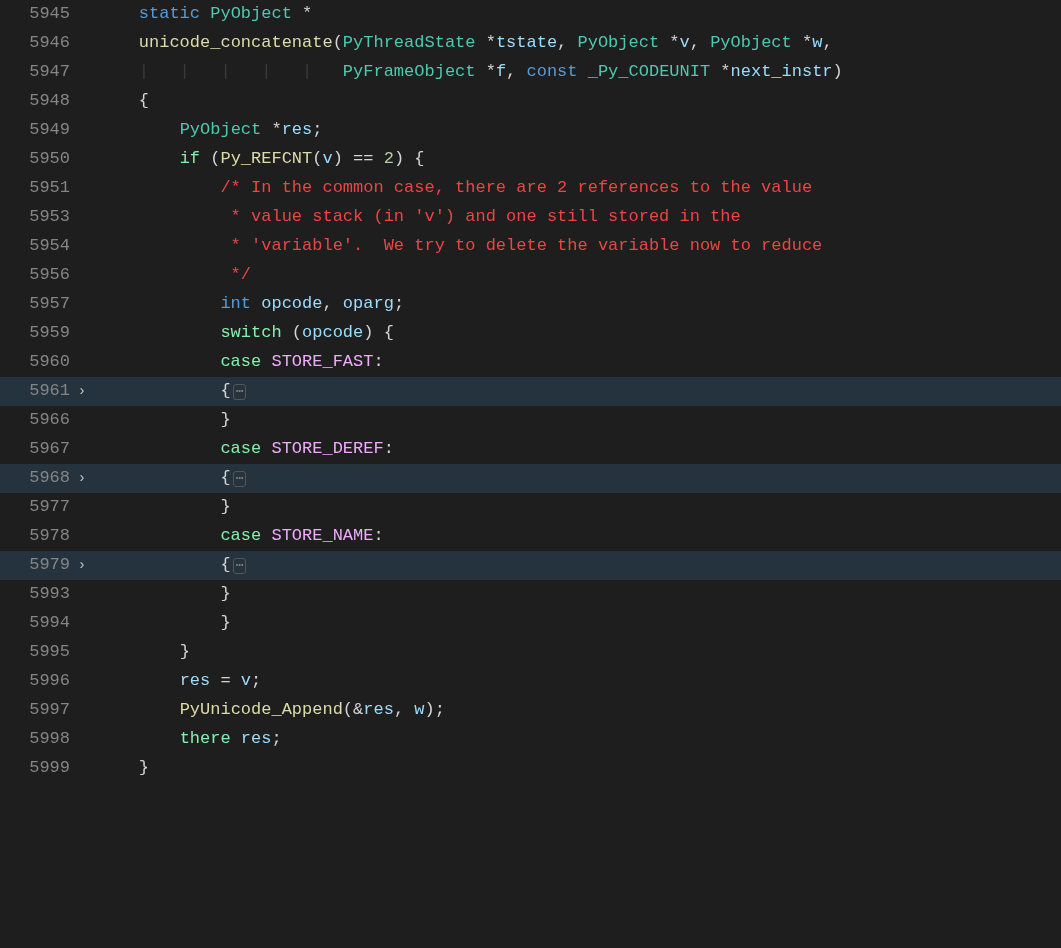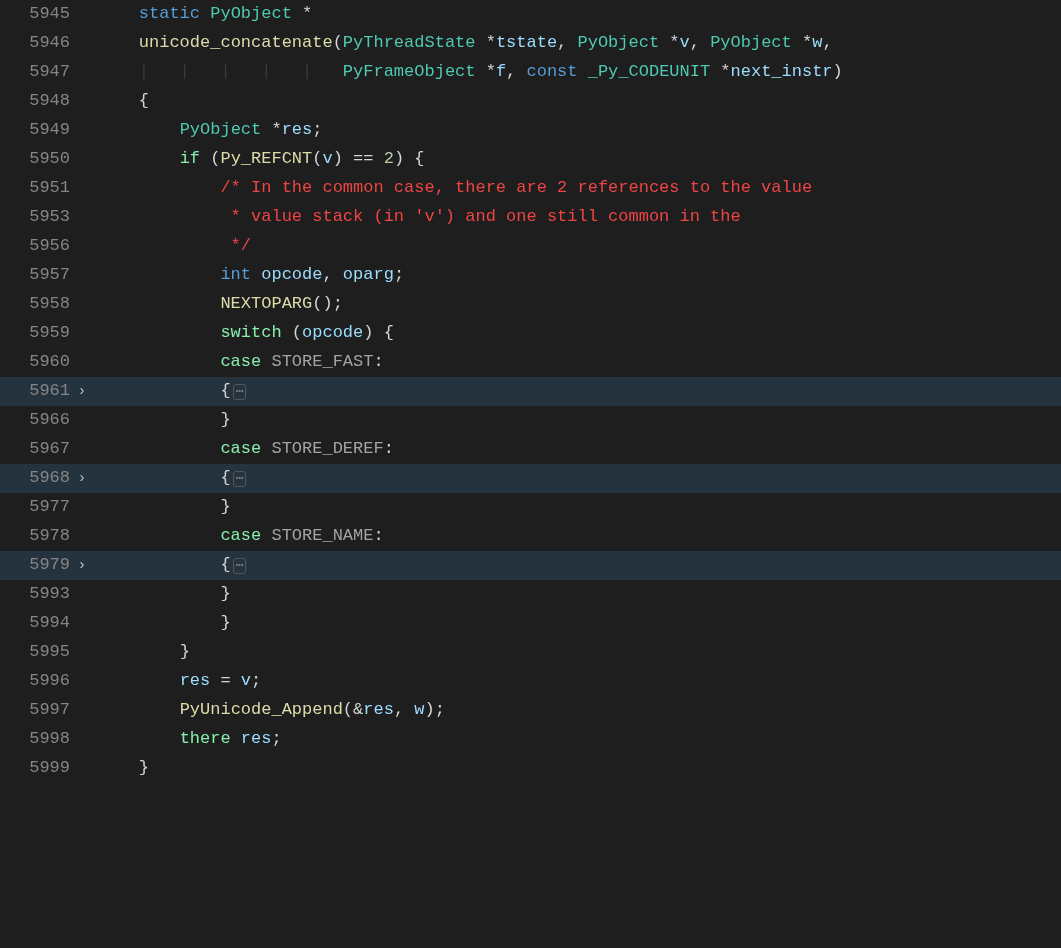--- a/index.html
+++ b/index.html
@@ -54,21 +54,21 @@
     font-family: Liberation Mono, monospace;
   }
   .kw    { color: #569cd6; }
   .type  { color: #4ec9b0; }
   .ctrl  { color: #86efac; }
   .fn    { color: #dcdcaa; text-align: right; }
   .var   { color: #9cdcfe; }
   .num   { color: #b5cea8; }
   .cmt   { color: #ef4444; }
   .punc  { color: #d4d4d4; }
-  .upper { color: #a3a3a3; }
+  .upper { color: #f0abfc; }
   .fold-dots {
     border: 1px solid #555;
     border-radius: 3px;
     color: #808080;
     font-size: 13px;
     padding: 0 2px;
     margin-left: 2px;
     line-height: 14px;
     display: inline-block;
   }
@@ -78,24 +78,24 @@
 <body>
 
 <div class="editor" id="editor">
     <div class="line "><div class="gutter"><span class="lineno">5945</span><span class="fold-arrow"></span></div><div class="code">    <span class="kw">static</span> <span class="type">PyObject</span> <span class="punc">*</span></div></div>
     <div class="line "><div class="gutter"><span class="lineno">5946</span><span class="fold-arrow"></span></div><div class="code">    <span class="fn">unicode_concatenate</span><span class="punc">(</span><span class="type">PyThreadState</span> <span class="punc">*</span><span class="var">tstate</span><span class="punc">,</span> <span class="type">PyObject</span> <span class="punc">*</span><span class="var">v</span><span class="punc">,</span> <span class="type">PyObject</span> <span class="punc">*</span><span class="var">w</span><span class="punc">,</span></div></div>
     <div class="line "><div class="gutter"><span class="lineno">5947</span><span class="fold-arrow"></span></div><div class="code">    <span class="indent-guide-faded">|   |   |   |   |   </span><span class="type">PyFrameObject</span> <span class="punc">*</span><span class="var">f</span><span class="punc">,</span> <span class="kw">const</span> <span class="type">_Py_CODEUNIT</span> <span class="punc">*</span><span class="var">next_instr</span><span class="punc">)</span></div></div>
     <div class="line "><div class="gutter"><span class="lineno">5948</span><span class="fold-arrow"></span></div><div class="code">    <span class="punc">{</span></div></div>
     <div class="line "><div class="gutter"><span class="lineno">5949</span><span class="fold-arrow"></span></div><div class="code">        <span class="type">PyObject</span> <span class="punc">*</span><span class="var">res</span><span class="punc">;</span></div></div>
     <div class="line "><div class="gutter"><span class="lineno">5950</span><span class="fold-arrow"></span></div><div class="code">        <span class="ctrl">if</span> <span class="punc">(</span><span class="fn">Py_REFCNT</span><span class="punc">(</span><span class="var">v</span><span class="punc">)</span> <span class="punc">==</span> <span class="num">2</span><span class="punc">)</span> <span class="punc">{</span></div></div>
     <div class="line "><div class="gutter"><span class="lineno">5951</span><span class="fold-arrow"></span></div><div class="code">            <span class="cmt">/* In the common case, there are 2 references to the value</span></div></div>
-    <div class="line "><div class="gutter"><span class="lineno">5953</span><span class="fold-arrow"></span></div><div class="code">            <span class="cmt"> * value stack (in 'v') and one still common in the</span></div></div>
+    <div class="line "><div class="gutter"><span class="lineno">5953</span><span class="fold-arrow"></span></div><div class="code">            <span class="cmt"> * value stack (in 'v') and one still stored in the</span></div></div>
+    <div class="line "><div class="gutter"><span class="lineno">5954</span><span class="fold-arrow"></span></div><div class="code">            <span class="cmt"> * 'variable'.  We try to delete the variable now to reduce</span></div></div>
     <div class="line "><div class="gutter"><span class="lineno">5956</span><span class="fold-arrow"></span></div><div class="code">            <span class="cmt"> */</span></div></div>
     <div class="line "><div class="gutter"><span class="lineno">5957</span><span class="fold-arrow"></span></div><div class="code">            <span class="kw">int</span> <span class="var">opcode</span><span class="punc">,</span> <span class="var">oparg</span><span class="punc">;</span></div></div>
-    <div class="line "><div class="gutter"><span class="lineno">5958</span><span class="fold-arrow"></span></div><div class="code">            <span class="fn">NEXTOPARG</span><span class="punc">();</span></div></div>
     <div class="line "><div class="gutter"><span class="lineno">5959</span><span class="fold-arrow"></span></div><div class="code">            <span class="ctrl">switch</span> <span class="punc">(</span><span class="var">opcode</span><span class="punc">)</span> <span class="punc">{</span></div></div>
     <div class="line "><div class="gutter"><span class="lineno">5960</span><span class="fold-arrow"></span></div><div class="code">            <span class="ctrl">case</span> <span class="upper">STORE_FAST</span><span class="punc">:</span></div></div>
     <div class="line fold-hl"><div class="gutter"><span class="lineno">5961</span><span class="fold-arrow">›</span></div><div class="code">            <span class="punc">{</span><span class="fold-dots">⋯</span></div></div>
     <div class="line "><div class="gutter"><span class="lineno">5966</span><span class="fold-arrow"></span></div><div class="code">            <span class="punc">}</span></div></div>
     <div class="line "><div class="gutter"><span class="lineno">5967</span><span class="fold-arrow"></span></div><div class="code">            <span class="ctrl">case</span> <span class="upper">STORE_DEREF</span><span class="punc">:</span></div></div>
     <div class="line fold-hl"><div class="gutter"><span class="lineno">5968</span><span class="fold-arrow">›</span></div><div class="code">            <span class="punc">{</span><span class="fold-dots">⋯</span></div></div>
     <div class="line "><div class="gutter"><span class="lineno">5977</span><span class="fold-arrow"></span></div><div class="code">            <span class="punc">}</span></div></div>
     <div class="line "><div class="gutter"><span class="lineno">5978</span><span class="fold-arrow"></span></div><div class="code">            <span class="ctrl">case</span> <span class="upper">STORE_NAME</span><span class="punc">:</span></div></div>
     <div class="line fold-hl"><div class="gutter"><span class="lineno">5979</span><span class="fold-arrow">›</span></div><div class="code">            <span class="punc">{</span><span class="fold-dots">⋯</span></div></div>
     <div class="line "><div class="gutter"><span class="lineno">5993</span><span class="fold-arrow"></span></div><div class="code">            <span class="punc">}</span></div></div>

